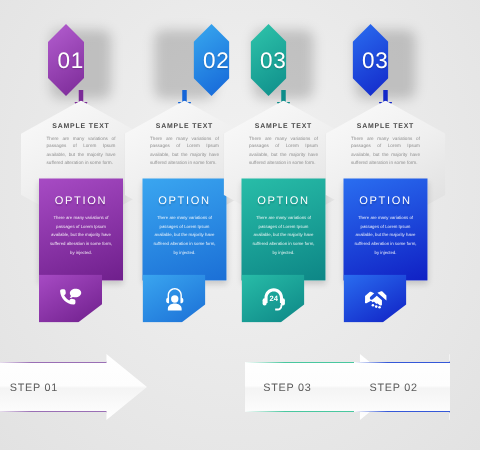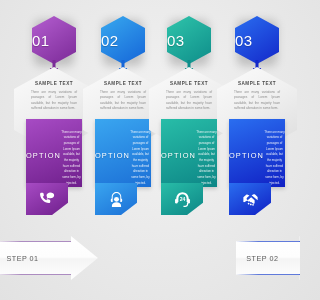--- a/index.html
+++ b/index.html
@@ -10,23 +10,23 @@
   }
   .stage{position:relative;width:300px;height:300px;}
 
   
   .col{position:absolute;top:0;width:72px;height:225px;}
   .c0{left:18px}.c1{left:87px}.c2{left:153px}.c3{left:221px}
 
   
   .hexwrap{position:absolute;left:50%;top:16px;transform:translateX(-50%);
            width:44px;height:48px;}
-  .hex{width:44px;height:48px;
+  .hex{width:24px;height:48px;
        clip-path:polygon(50% 0%,100% 25%,100% 75%,50% 100%,0% 75%,0% 25%);
-       display:flex;align-items:center;justify-content:flex-start;
+       display:flex;align-items:center;justify-content:flex-end;
        box-shadow:0 2px 3px rgba(0,0,0,.18);}
   .hex span{color:#fff;font-size:15px;letter-spacing:.5px;
             text-shadow:0 1px 1px rgba(0,0,0,.22);}
   .hexshadow{position:absolute;left:50%;top:20px;transform:translateX(-50%);
              width:40px;height:46px;border-radius:6px;filter:blur(4px);
              background:rgba(0,0,0,.18);z-index:-1;}
 
   
   .stem{position:absolute;left:50%;top:60px;transform:translateX(-50%);
         width:3px;height:11px;}
@@ -41,21 +41,21 @@
         display:flex;flex-direction:column;align-items:center;
         padding-top:14px;box-sizing:border-box;}
   .card h4{margin:0 0 4px 0;font-size:4.6px;letter-spacing:.55px;
            color:#4a4a4a;font-weight:bold;}
   .card p{margin:0;width:46px;font-size:3.1px;line-height:1.75;
           color:#8d8d8d;text-align:justify;}
 
   
   .opt{position:absolute;left:8px;top:119px;width:56px;height:68px;
        box-shadow:0 2px 4px rgba(0,0,0,.16);
-       display:flex;align-items:center;
+       display:flex;flex-direction:column;align-items:center;
        padding-top:10px;box-sizing:border-box;}
   .opt h5{margin:0 0 5px 0;font-size:7.4px;letter-spacing:1.1px;
           color:#fff;font-weight:normal;text-shadow:0 1px 1px rgba(0,0,0,.18);}
   .opt p{margin:0;width:44px;font-size:2.9px;line-height:1.95;
          color:rgba(255,255,255,.88);text-align:center;}
 
   
   .icontab{position:absolute;left:8px;top:183px;width:42px;height:32px;
            clip-path:polygon(0 0,100% 0,100% 62%,62% 100%,0 100%);
            display:flex;align-items:center;justify-content:center;
@@ -106,21 +106,21 @@
       <svg viewBox="0 0 24 24" fill="#ffffff">
         <path d="M4.2 3.6c-.9 0-1.7.8-1.6 1.7.4 6 5.2 10.8 11.2 11.2.9.1 1.7-.7 1.7-1.6v-1.6c0-.7-.5-1.3-1.2-1.4l-1.9-.3c-.5-.1-1 .1-1.3.5l-.7.9c-1.9-1-3.4-2.5-4.4-4.4l.9-.7c.4-.3.6-.8.5-1.3l-.3-1.9c-.1-.7-.7-1.2-1.4-1.2H4.2z"></path>
         <path d="M15.6 3.2c-2.6 0-4.8 1.7-4.8 3.8 0 .8.3 1.5.9 2.1-.1.7-.5 1.3-1 1.8 1 0 1.9-.4 2.6-.9.7.3 1.5.4 2.3.4 2.6 0 4.8-1.7 4.8-3.8S18.2 3.2 15.6 3.2z"></path>
       </svg>
     </div>
   </div>
 
   <div class="col c1">
     <div class="hexshadow"></div>
     <div class="hexwrap">
-      <div class="hex" id="hex1" style="background: linear-gradient(145deg, rgb(56, 169, 239) 0%, rgb(21, 101, 216) 100%);">
+      <div class="hex" id="hex1" style="background: linear-gradient(145deg, rgb(56, 169, 239) 0%, rgb(21, 101, 216) 100%); margin-left: 28px;">
           <span>02</span>
         </div>
     </div>
     <div class="stem" id="stem1" style="background: rgb(21, 101, 216);"></div>
     <div class="stemarrow" id="sarr1" style="background: rgb(21, 101, 216);"></div>
 
     <div class="card">
       <h4>SAMPLE TEXT</h4>
       <p>There are many variations of passages of Lorem Ipsum available, but the majority have suffered alteration in some form.</p>
     </div>
@@ -202,20 +202,27 @@
   </div>
 
   <div class="steps">
     <div class="step s0">
       <div class="stepbody">
         <div class="edge t" id="e0t" style="background: linear-gradient(90deg, rgba(255, 255, 255, 0) 0%, rgb(154, 111, 181) 35%, rgb(154, 111, 181) 100%);"></div>
         <div class="edge b" id="e0b" style="background: linear-gradient(90deg, rgba(255, 255, 255, 0) 0%, rgb(154, 111, 181) 35%, rgb(154, 111, 181) 100%);"></div>
         <div class="lbl">STEP 01</div>
       </div>
     </div>
+    <div class="step s2">
+      <div class="stepbody">
+        <div class="edge t" id="e2t" style="background: linear-gradient(90deg, rgba(255, 255, 255, 0) 0%, rgb(73, 199, 159) 35%, rgb(73, 199, 159) 100%);"></div>
+        <div class="edge b" id="e2b" style="background: linear-gradient(90deg, rgba(255, 255, 255, 0) 0%, rgb(73, 199, 159) 35%, rgb(73, 199, 159) 100%);"></div>
+        <div class="lbl">STEP 03</div>
+      </div>
+    </div>
     <div class="step s3">
       <div class="stepbody">
         <div class="edge t" id="e3t" style="background: linear-gradient(90deg, rgba(255, 255, 255, 0) 0%, rgb(53, 88, 216) 35%, rgb(53, 88, 216) 100%);"></div>
         <div class="edge b" id="e3b" style="background: linear-gradient(90deg, rgba(255, 255, 255, 0) 0%, rgb(53, 88, 216) 35%, rgb(53, 88, 216) 100%);"></div>
         <div class="lbl">STEP 02</div>
       </div>
     </div>
   </div>
 
 </div>

